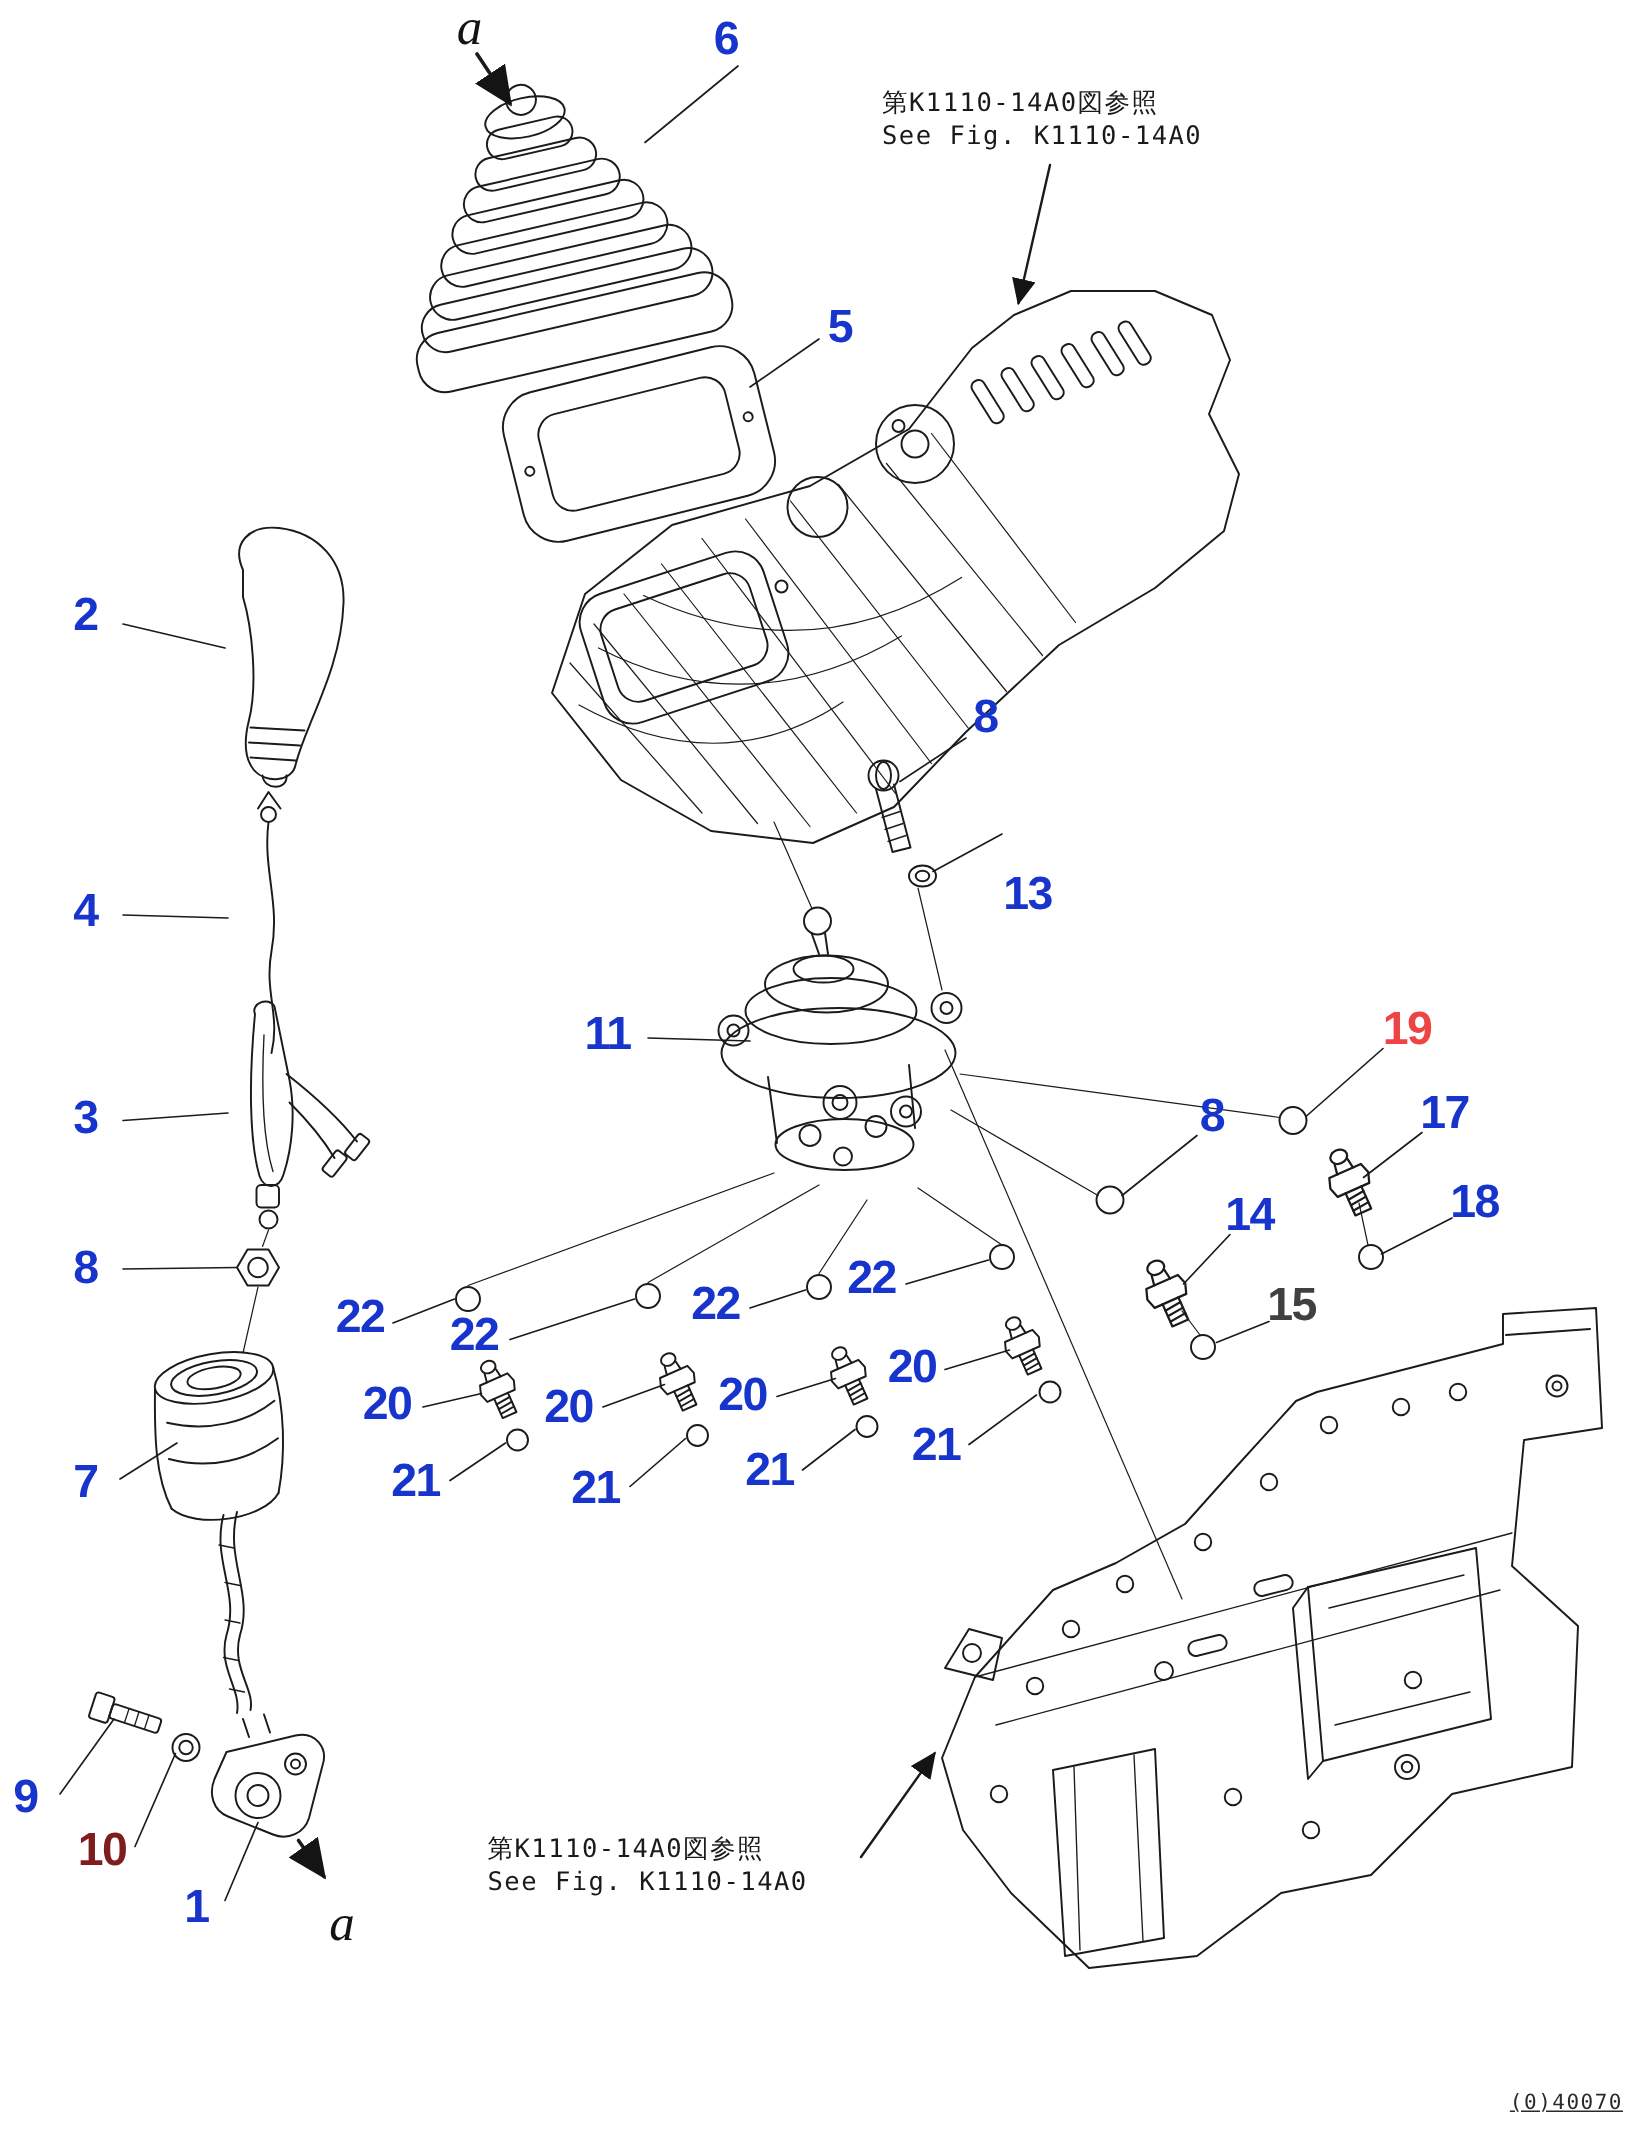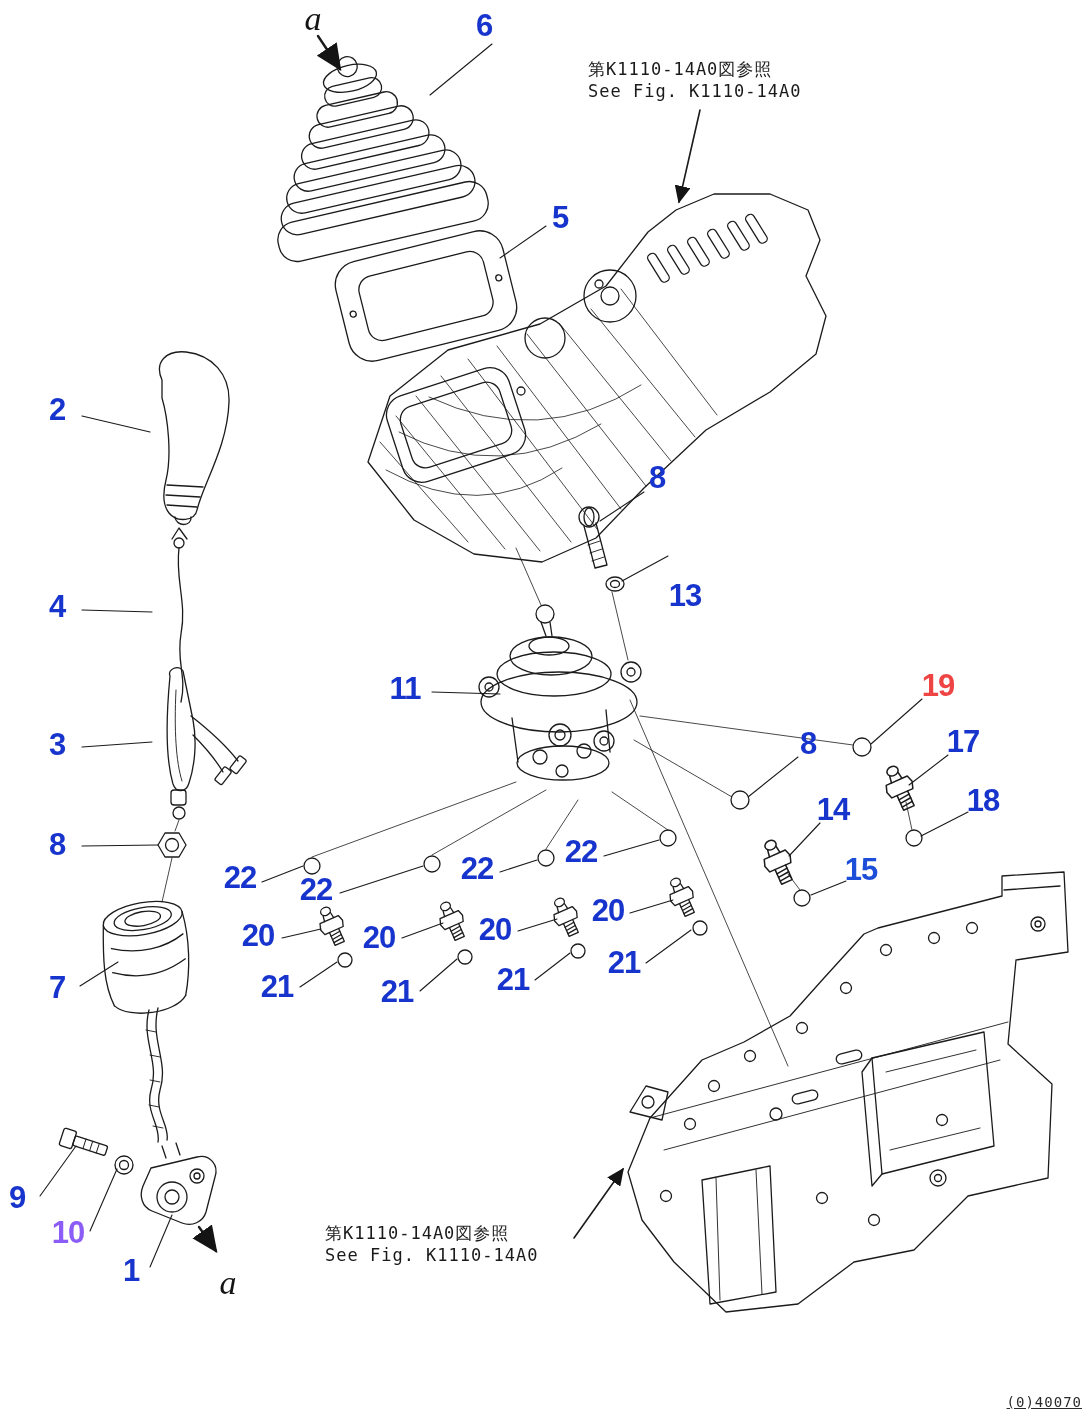--- a/index.html
+++ b/index.html
@@ -309,33 +309,33 @@
       <div class="callout" style="left: 57px; top: 845px; color: rgb(23, 52, 205);">8</div>
       <div class="callout" style="left: 57px; top: 988px; color: rgb(23, 52, 205);">7</div>
       <div class="callout" style="left: 657px; top: 478px; color: rgb(23, 52, 205);">8</div>
       <div class="callout" style="left: 685px; top: 549px; color: rgb(23, 52, 205); margin-top: 47px;">13</div>
       <div class="callout" style="left: 405px; top: 689px; color: rgb(23, 52, 205);">11</div>
       <div class="callout" style="left: 938px; top: 686px; color: #ef4444;">19</div>
       <div class="callout" style="left: 808px; top: 744px; color: rgb(23, 52, 205);">8</div>
       <div class="callout" style="left: 963px; top: 742px; color: rgb(23, 52, 205);">17</div>
       <div class="callout" style="left: 833px; top: 810px; color: rgb(23, 52, 205);">14</div>
       <div class="callout" style="left: 983px; top: 801px; color: rgb(23, 52, 205);">18</div>
-      <div class="callout" style="left: 861px; top: 870px; color: #1d4ed8;">15</div>
+      <div class="callout" style="left: 861px; top: 870px; color: #404040;">15</div>
       <div class="callout" style="left: 240px; top: 878px; color: rgb(23, 52, 205);">22</div>
       <div class="callout" style="left: 316px; top: 890px; color: rgb(23, 52, 205);">22</div>
       <div class="callout" style="left: 477px; top: 869px; color: rgb(23, 52, 205);">22</div>
       <div class="callout" style="left: 581px; top: 852px; color: rgb(23, 52, 205);">22</div>
       <div class="callout" style="left: 258px; top: 936px; color: rgb(23, 52, 205);">20</div>
       <div class="callout" style="left: 379px; top: 938px; color: rgb(23, 52, 205);">20</div>
       <div class="callout" style="left: 495px; top: 930px; color: rgb(23, 52, 205);">20</div>
       <div class="callout" style="left: 608px; top: 911px; color: rgb(23, 52, 205);">20</div>
       <div class="callout" style="left: 277px; top: 987px; color: rgb(23, 52, 205);">21</div>
       <div class="callout" style="left: 397px; top: 992px; color: rgb(23, 52, 205);">21</div>
       <div class="callout" style="left: 513px; top: 980px; color: rgb(23, 52, 205);">21</div>
       <div class="callout" style="left: 624px; top: 963px; color: rgb(23, 52, 205);">21</div>
       <div class="callout" style="left: 17px; top: 1198px; color: rgb(23, 52, 205);">9</div>
-      <div class="callout" style="left: 68px; top: 1233px; color: #8b5cf6; text-align: center;">10</div>
+      <div class="callout" style="left: 68px; top: 1233px; color: #7f1d1d; text-align: center;">10</div>
       <div class="callout" style="left: 131px; top: 1271px; color: rgb(23, 52, 205);">1</div>
       <div class="view-label" style="left: 313px; top: 19px;">a</div>
       <div class="view-label" style="left: 228px; top: 1283px;">a</div>
     </div>
 
 </div>
 
 </body></html>

